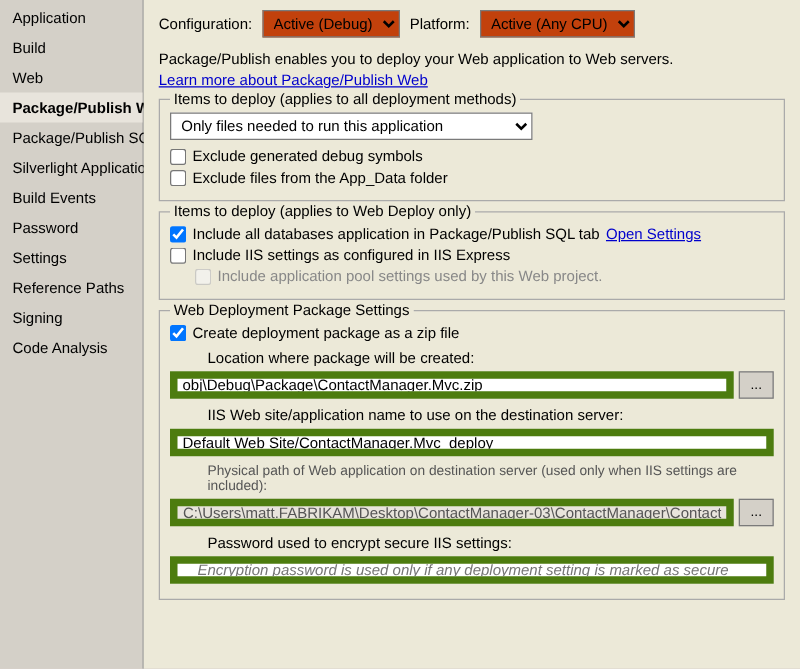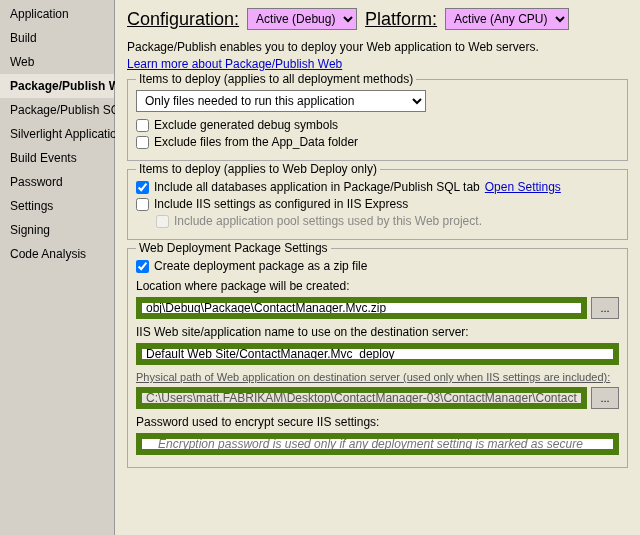--- a/index.html
+++ b/index.html
@@ -45,27 +45,26 @@
     }
     
     .top-bar {
       display: flex;
       align-items: center;
       gap: 8px;
       margin-bottom: 10px;
       flex-wrap: wrap;
     }
     .top-bar label {
-      font-size: 18px;
-      text-decoration: underline;
+      font-size: 12px;
     }
     .top-bar select {
       font-size: 12px;
       padding: 1px 4px;
-      background: #f0abfc;
+      background: #c2410c;
       border: 1px solid #7a7a7a;
       height: 22px;
     }
     
     .info-text {
       font-size: 12px;
       margin-bottom: 3px;
     }
     .info-link {
       color: #0000cc;
@@ -156,42 +155,43 @@
       cursor: pointer;
       display: flex;
       align-items: center;
       justify-content: center;
       flex-shrink: 0;
     }
     .field-label {
       font-size: 12px;
       margin-top: 6px;
       margin-bottom: 2px;
+      margin-left: 30px;
     }
     .field-label.disabled {
       color: #888;
-      text-decoration: underline;
     }
   </style>
 </head>
 <body>
 
 <div class="main-container">
 
   <div class="sidebar">
 
   <div class="sidebar-item">Application</div>
       <div class="sidebar-item">Build</div>
       <div class="sidebar-item">Web</div>
       <div class="sidebar-item active">Package/Publish Web</div>
       <div class="sidebar-item">Package/Publish SQL</div>
       <div class="sidebar-item">Silverlight Applications</div>
       <div class="sidebar-item">Build Events</div>
       <div class="sidebar-item">Password</div>
       <div class="sidebar-item">Settings</div>
+      <div class="sidebar-item">Reference Paths</div>
       <div class="sidebar-item">Signing</div>
       <div class="sidebar-item">Code Analysis</div>
     </div>
 
   <div class="content">
 
     <div class="top-bar">
       <label>Configuration:</label>
       <select><option>Active (Debug)</option><option>Debug</option><option>Release</option></select>
       <label>Platform:</label>

